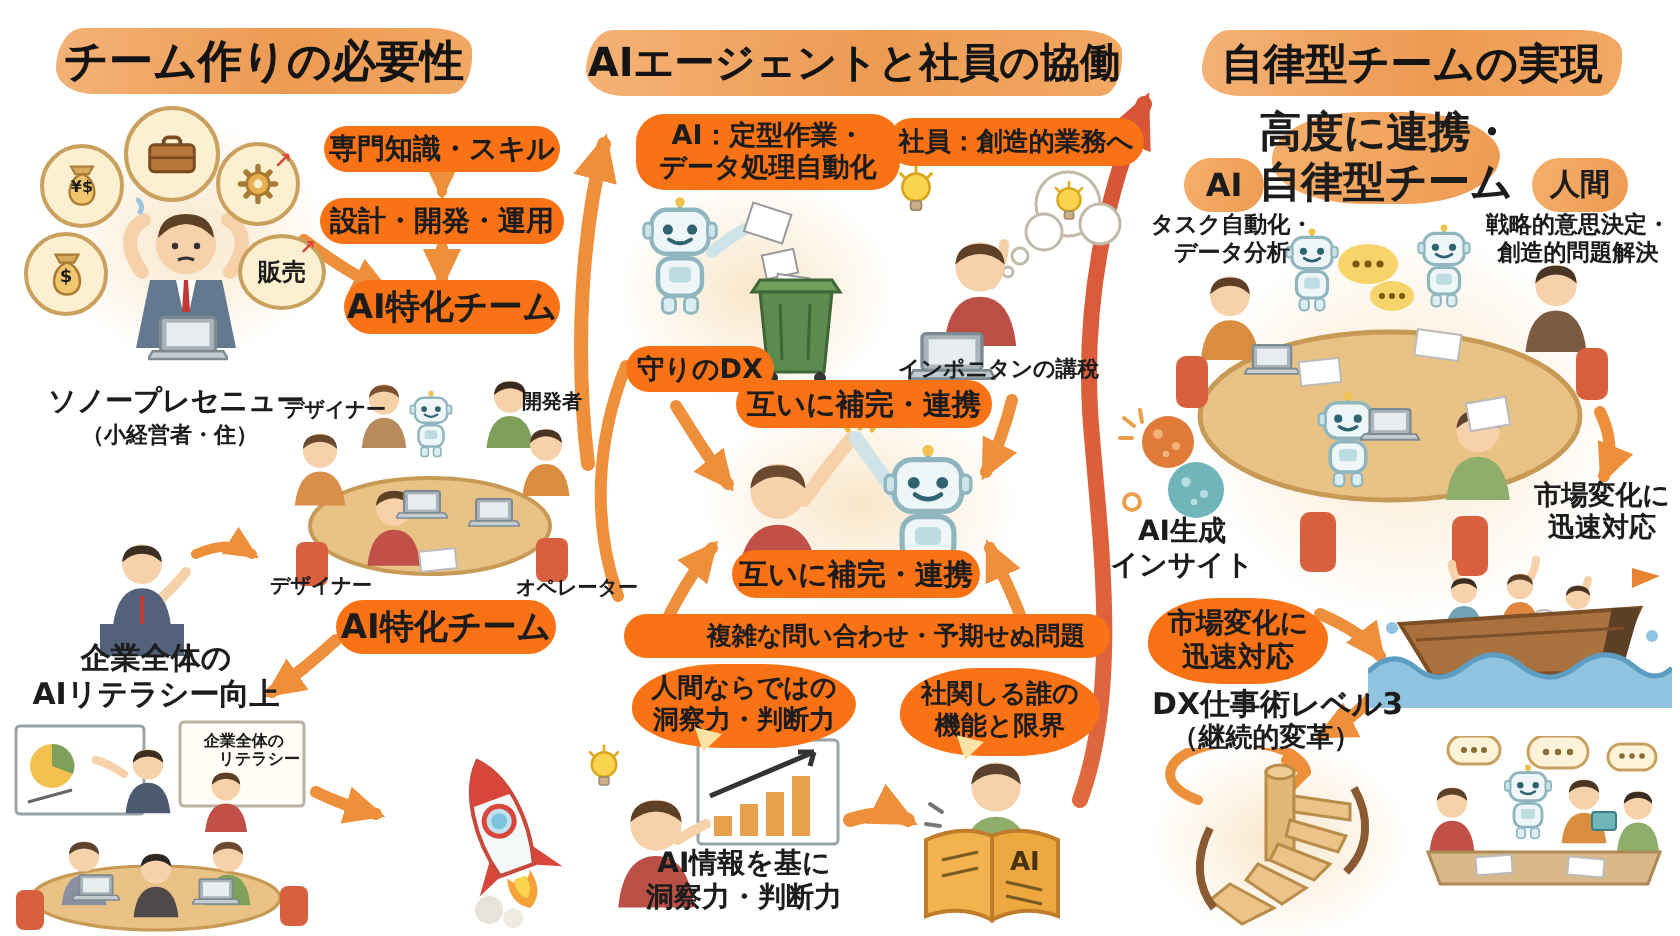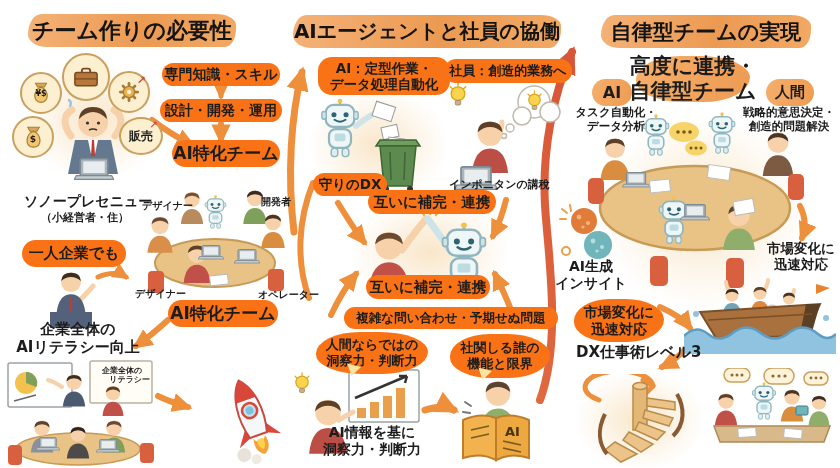--- a/index.html
+++ b/index.html
@@ -217,23 +217,20 @@
       <use href="#sym-person" x="2" y="30" width="36" height="40" style="--shirt:#d98f49;--hair:#6b4a2f"></use>
       <use href="#sym-person" x="38" y="58" width="38" height="42" style="--shirt:#c05048;--hair:#5d4026"></use>
       <use href="#sym-laptop" x="58" y="62" width="26" height="15"></use>
       <use href="#sym-laptop" x="94" y="66" width="26" height="15"></use>
       <rect x="70" y="92" width="18" height="10" fill="#fff" stroke="#bbb" transform="rotate(-6 79 97)"></rect>
       <rect x="8" y="88" width="16" height="22" rx="4" fill="#d9603f"></rect>
       <rect x="128" y="86" width="16" height="22" rx="4" fill="#d9603f"></rect>
     </svg>
   </div>
 
-  <div class="bub" style="left:22px;top:240px;width:104px;height:27px;font-size:15px;">
-    <span>一人企業でも</span>
-    </div>
 
   <div class="scene" style="left:46px;top:264px;width:52px;height:64px;">
     <svg viewBox="0 0 52 64">
       <path d="M34 36 C40 30 44 26 47 22" stroke="#f6d1a9" stroke-width="5" fill="none" stroke-linecap="round"></path>
       <use href="#sym-person" x="4" y="4" width="42" height="46" style="--shirt:#53627a;--hair:#3d2e22"></use>
       <path d="M24 34 L26 34 L26 48 L24 48 Z" fill="#c23b32"></path>
       <rect x="4" y="48" width="42" height="16" fill="#53627a"></rect>
     </svg>
   </div>
 
@@ -363,21 +360,21 @@
       <path d="M98 44 C90 32 82 22 76 13" stroke="#cfe4e8" stroke-width="7" fill="none" stroke-linecap="round"></path>
       <use href="#sym-person" x="8" y="20" width="58" height="64" style="--shirt:#c05048;--hair:#6b4a2f"></use>
       <use href="#sym-robot" x="86" y="16" width="52" height="70"></use>
     </svg>
   </div>
 
   <div class="bub" style="left:366px;top:275px;width:124px;height:24px;font-size:14.5px;">
     <span>互いに補完・連携</span>
     </div>
 
-  <div class="bub" style="left:344px;top:307px;width:214px;height:22px;font-size:12.5px;">
+  <div class="bub" style="left:312px;top:307px;width:214px;height:22px;font-size:12.5px;padding-left:29px;">
     <span>複雑な問い合わせ・予期せぬ問題</span>
     </div>
 
   <div class="bub blob tail" style="left:316px;top:332px;width:112px;height:42px;font-size:13px;">
     <span>人間ならではの</span>
     <span>洞察力・判断力</span>
   </div>
   <div class="bub blob tail" style="left:450px;top:334px;width:100px;height:44px;font-size:13px;">
     <span>社関しる誰の</span>
     <span>機能と限界</span>
@@ -534,20 +531,21 @@
       <line x1="24" y1="46" x2="128" y2="40" stroke="#7c4f26" stroke-width="1.5"></line>
       <path d="M0 62 Q12 50 24 60 Q36 70 50 58 Q64 48 78 60 Q92 70 106 58 Q120 48 134 60 Q144 68 152 60 L152 80 L0 80 Z" fill="#8fc3e0"></path>
       <path d="M0 62 Q12 50 24 60 Q36 70 50 58 Q64 48 78 60 Q92 70 106 58 Q120 48 134 60 Q144 68 152 60" fill="none" stroke="#5e9dc2" stroke-width="2.5"></path>
       <circle cx="12" cy="40" r="3" fill="#8fc3e0"></circle>
         <circle cx="142" cy="44" r="3" fill="#8fc3e0"></circle>
     </svg>
   </div>
 
   <div class="t" style="left:576px;top:344px;width:114px;">
     <span style="font-size:15px;">DX仕事術レベル3</span>
+    <span style="font-size:13.5px;">（継続的変革）</span>
   </div>
 
   <div class="scene" style="left:581px;top:374px;width:116px;height:92px;">
     <svg viewBox="0 0 116 92">
       <path d="M18 26 A34 16 0 1 1 72 12" fill="none" stroke="#ee8f3c" stroke-width="5" stroke-linecap="round"></path>
       <path d="M72 12 L62 6 M72 12 L64 20" stroke="#ee8f3c" stroke-width="5" stroke-linecap="round"></path>
       <rect x="52" y="12" width="14" height="44" fill="#e3b877" stroke="#b98c4a" stroke-width="1.5"></rect>
       <ellipse cx="59" cy="12" rx="7" ry="3.5" fill="#f0cd92" stroke="#b98c4a" stroke-width="1.5"></ellipse>
       <path d="M96 20 C104 34 104 50 92 62" fill="none" stroke="#8a5a32" stroke-width="4"></path>
       <g fill="#ecc489" stroke="#b98c4a" stroke-width="1.5">

